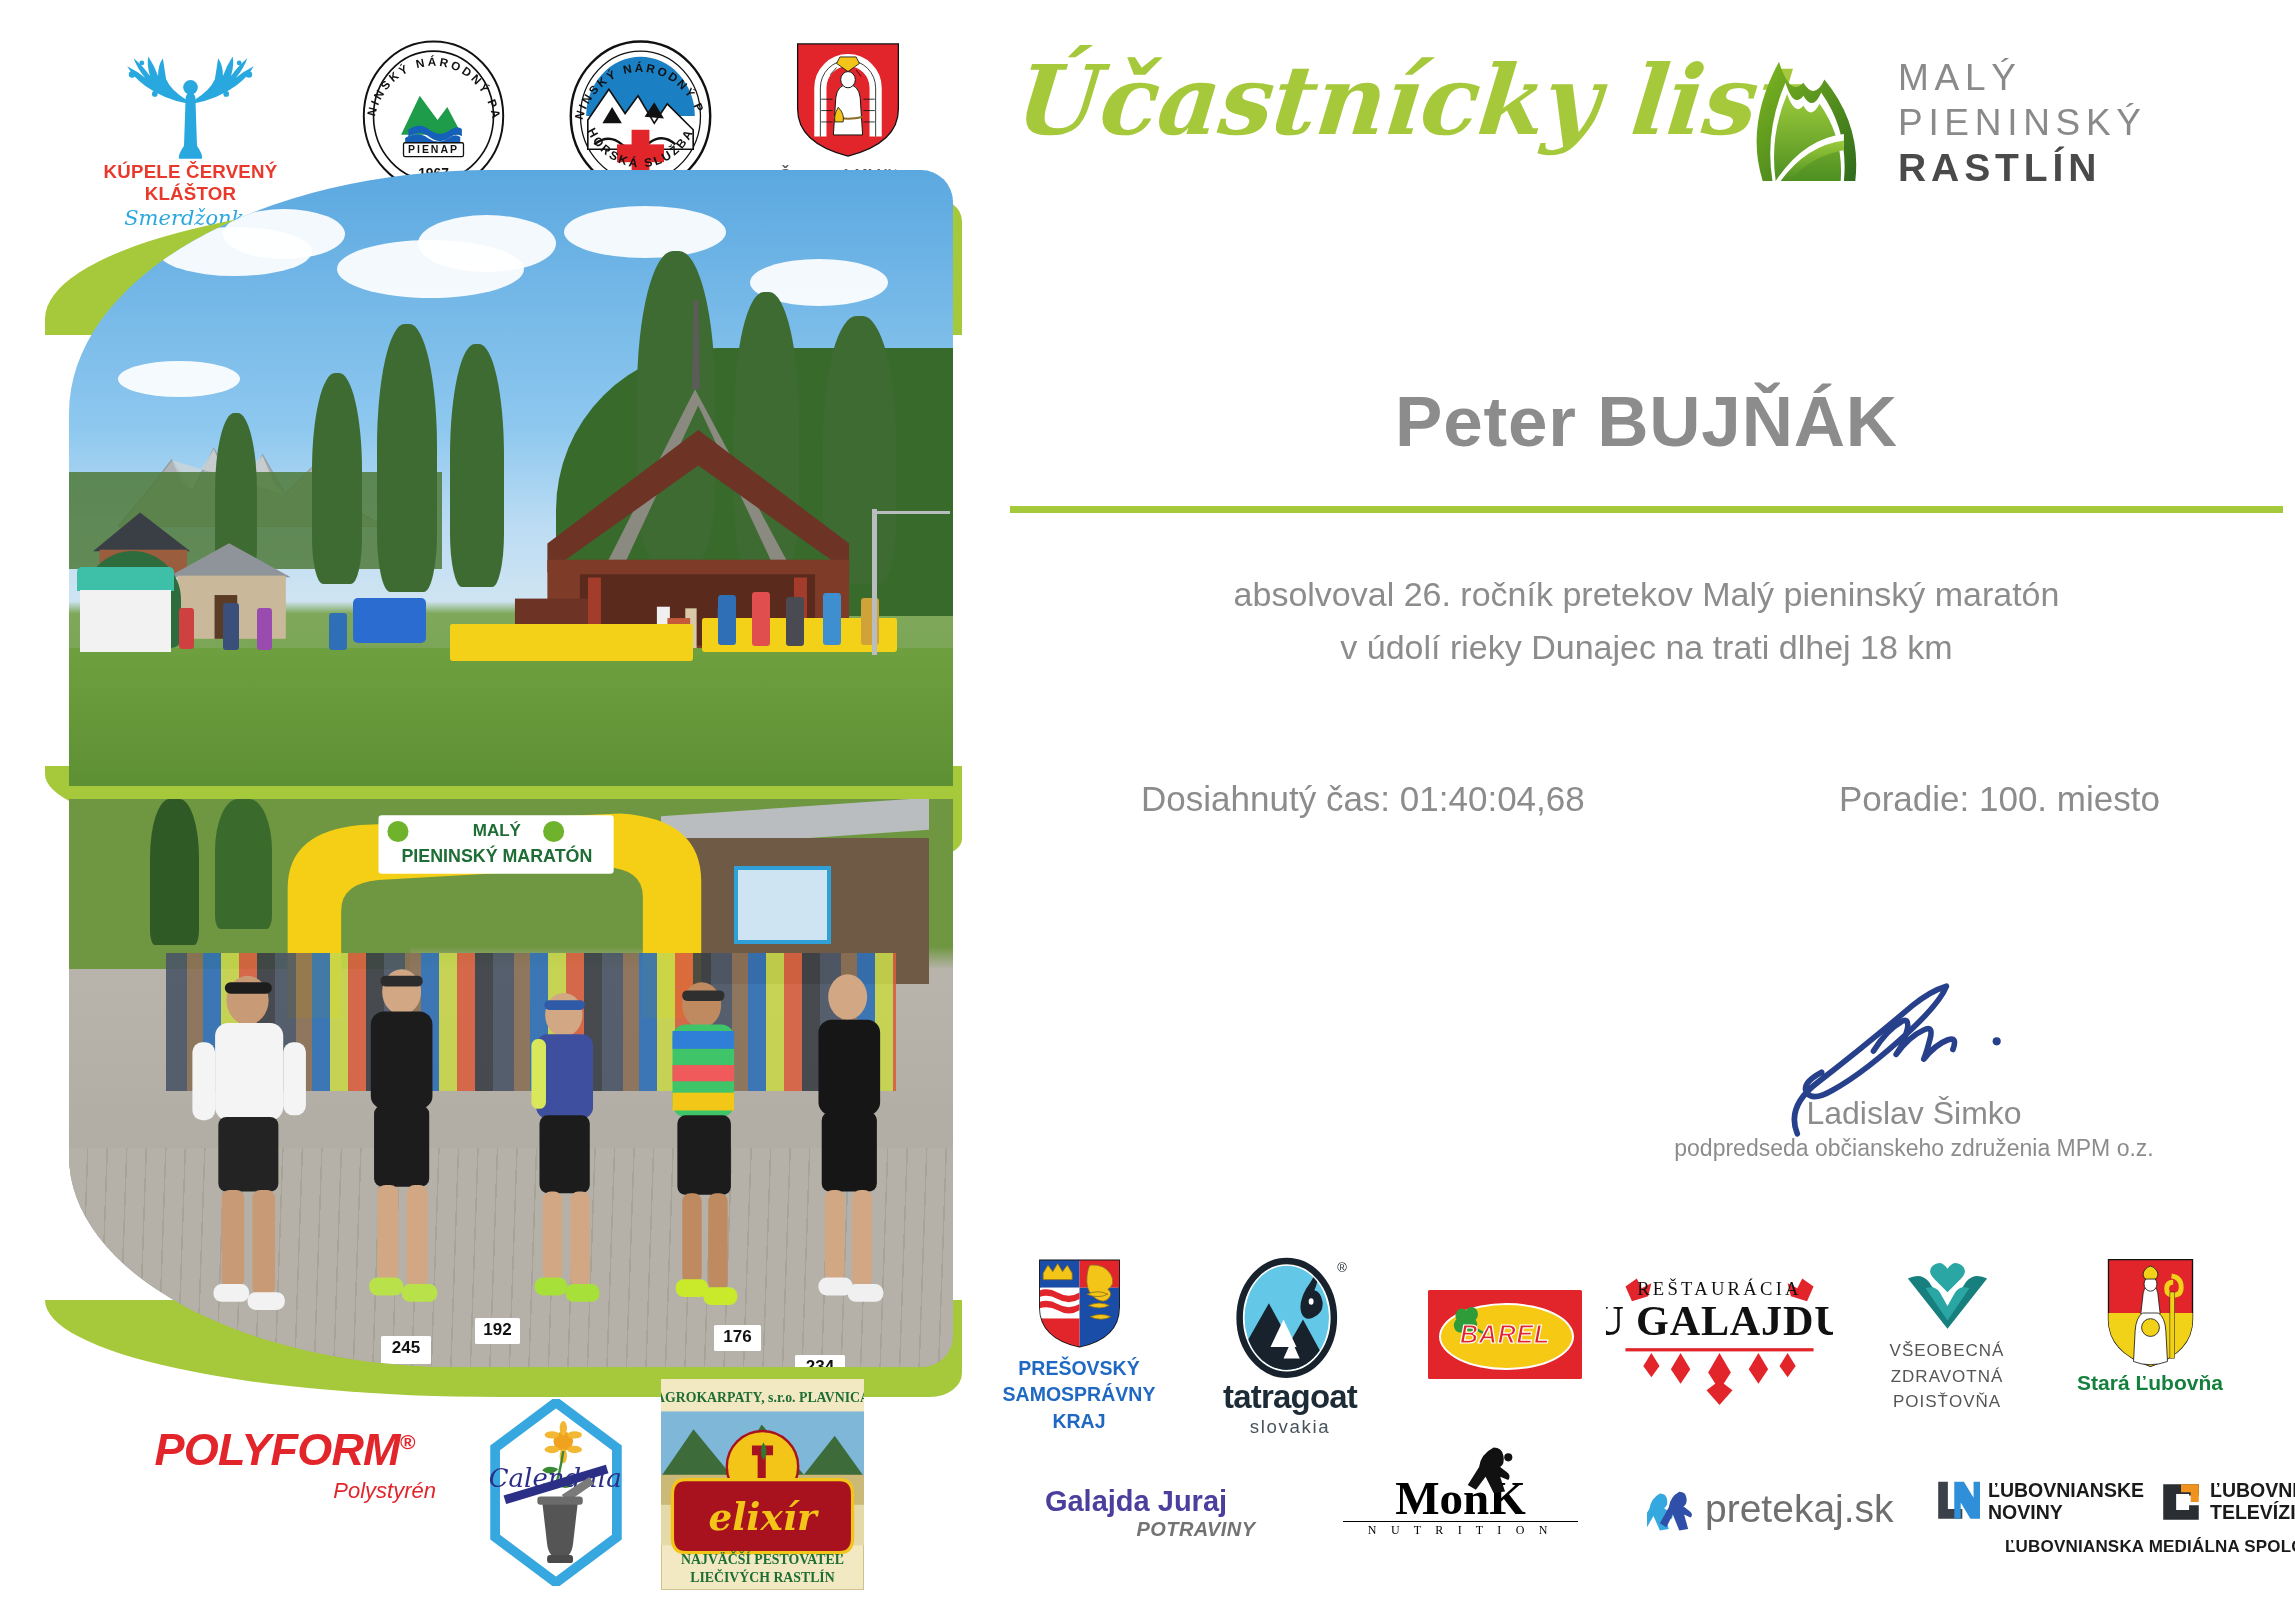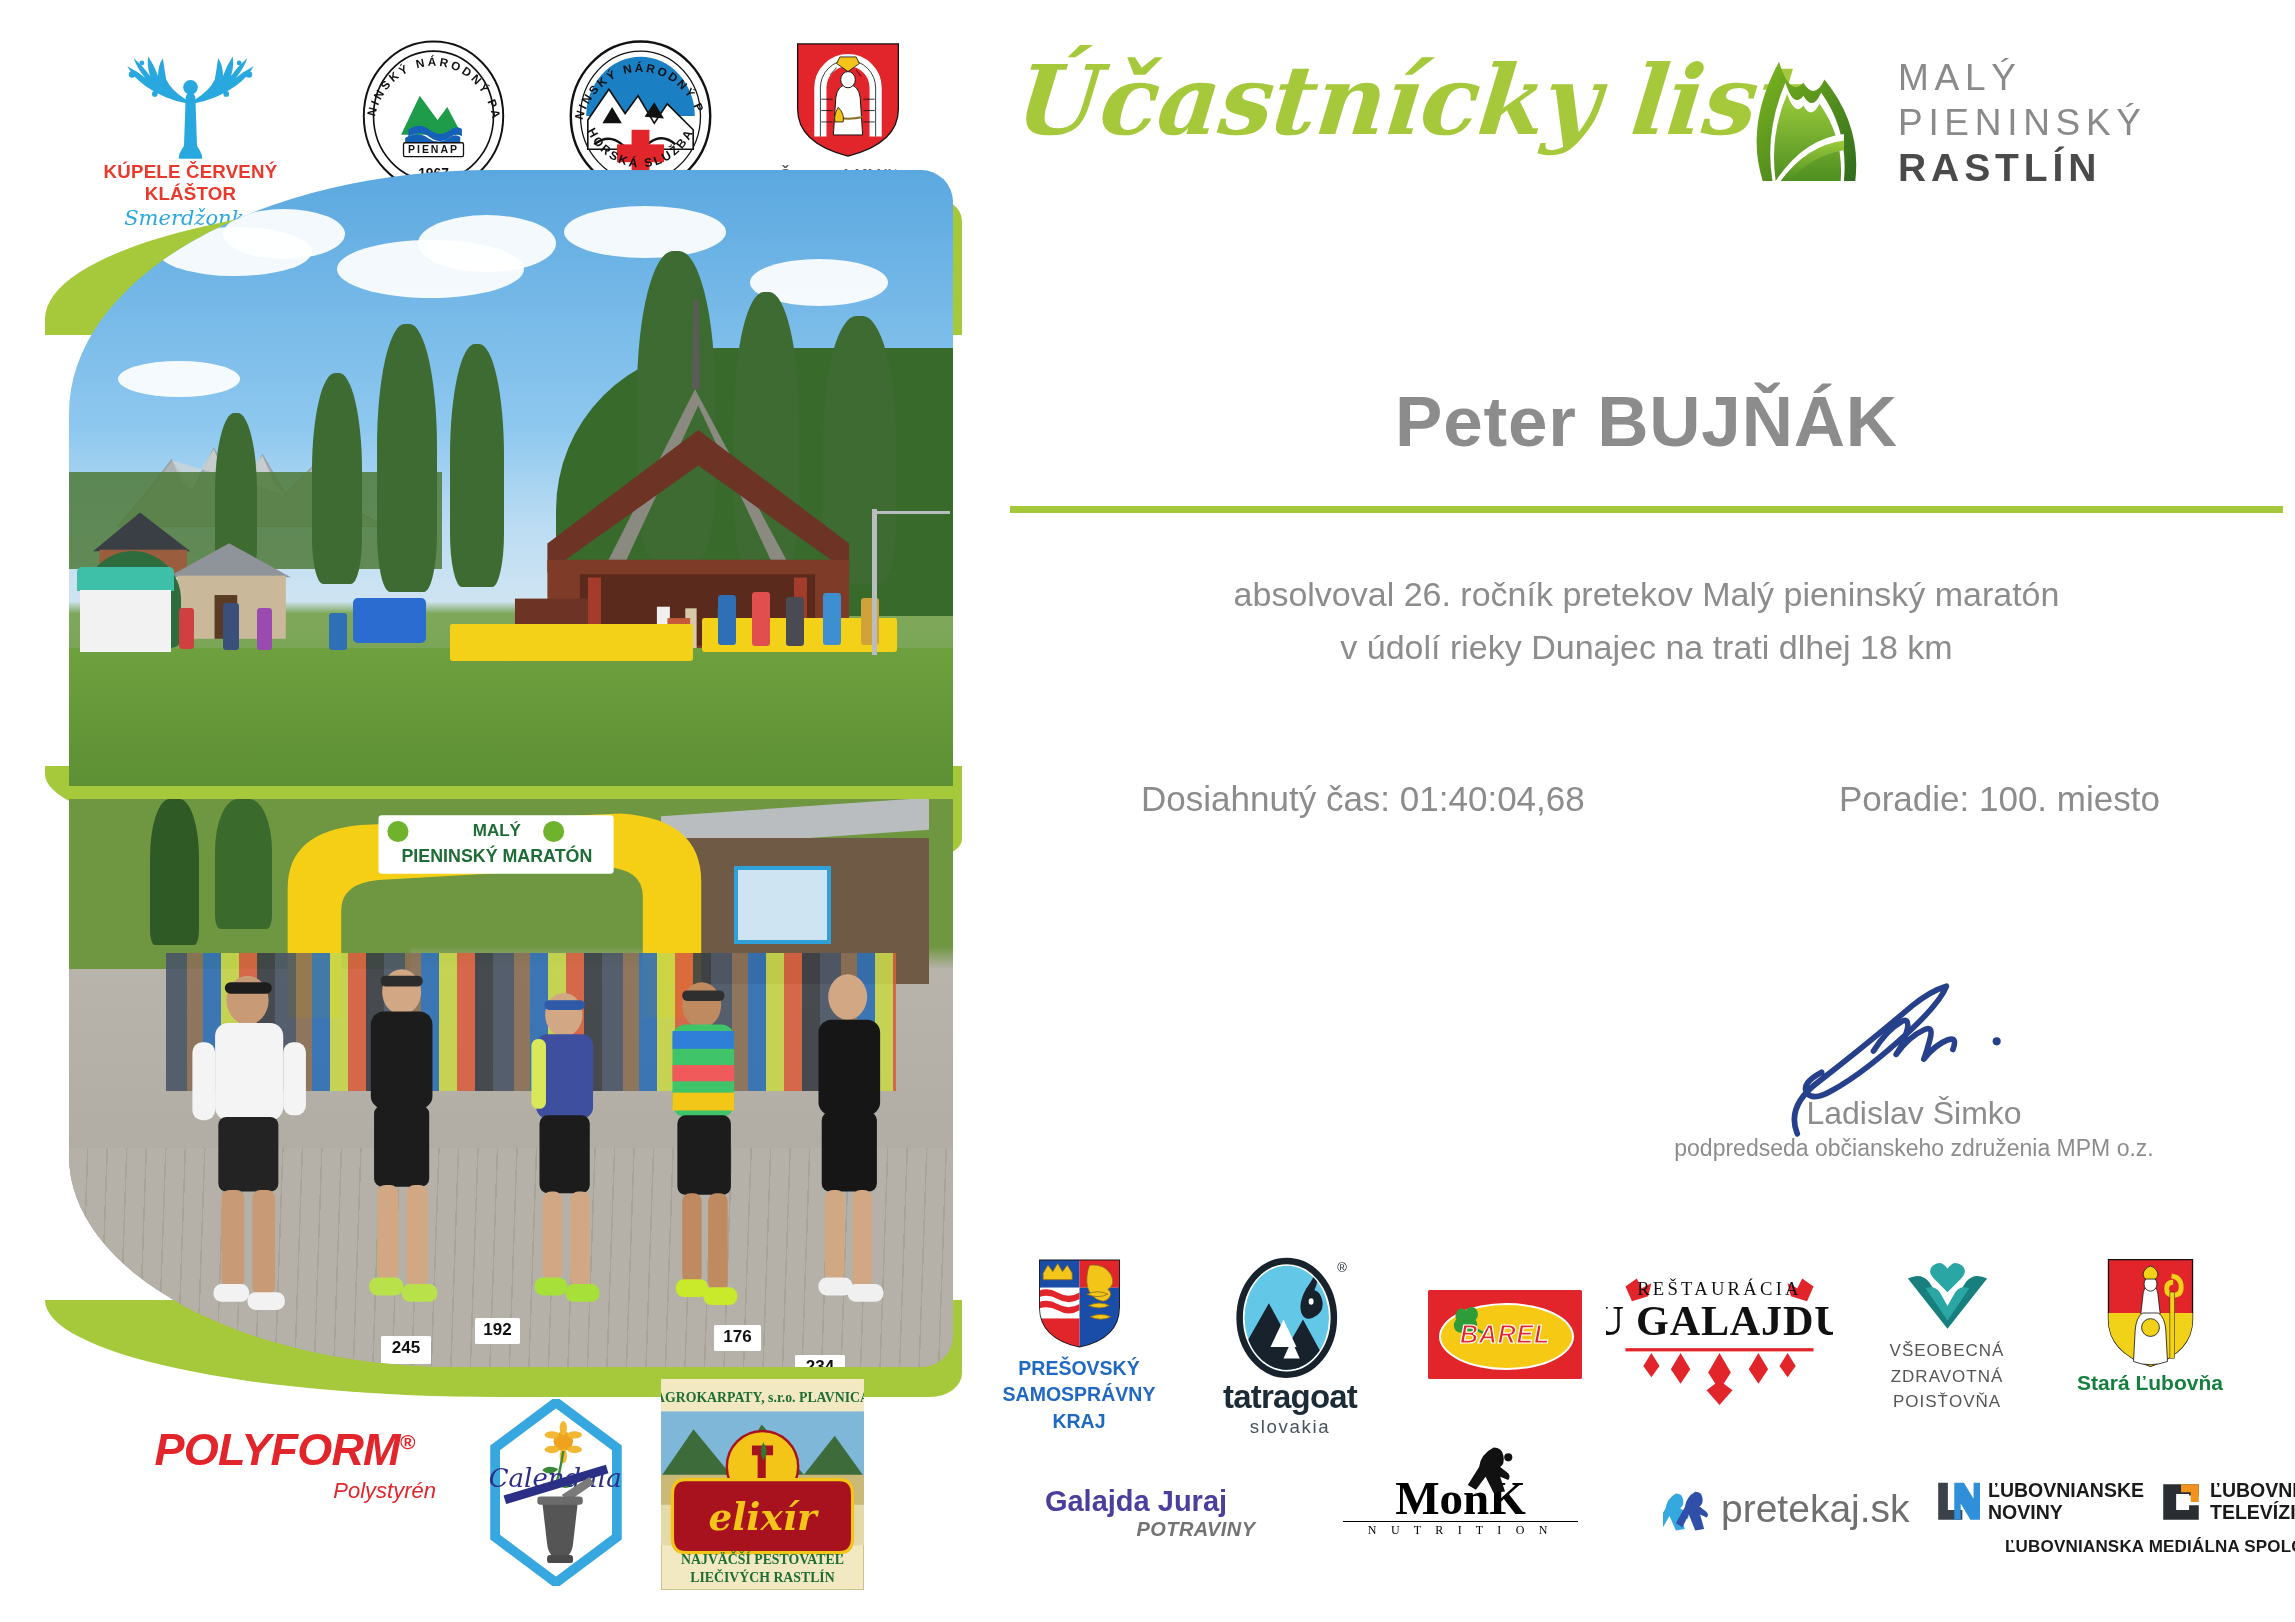--- a/index.html
+++ b/index.html
@@ -618,31 +618,31 @@
 
   <div class="sp" style="left:357px;top:0px;width:235px;">
     <svg width="57" height="47" viewBox="0 0 70 58" style="position:absolute;left:123px;top:-26px;">
       <path d="M34 2 q10 0 12 10 q2 10 -4 14 l8 6 q6 4 2 10 l-10 -4 l6 18 l-14 2 l-10 -20 l-12 16 l-10 -6 l14 -22 q2 -16 18 -24z" fill="#111"></path>
       <circle cx="52" cy="14" r="5" fill="#111"></circle>
     </svg>
     <div class="monk" style="margin-top:4px;">MonK</div>
     <div class="monk-sub">N U T R I T I O N</div>
   </div>
 
-  <div class="sp" style="left:677px;top:14.6px;width:260px;text-align:left;">
+  <div class="sp" style="left:661px;top:14.6px;width:260px;text-align:left;">
     <svg width="50" height="52" viewBox="0 0 62 64" style="position:absolute;left:0;top:3.2px;">
       <path d="M16 4 q8 0 9 8 q1 8 -4 10 l8 6 q5 4 1 8 l-8 -4 l5 16 l-11 2 l-8 -18 l-8 14 l-8 -5 l11 -18 q2 -13 13 -19z" fill="#35a8e0"></path>
       <path d="M40 2 q8 0 9 8 q1 8 -4 10 l8 6 q5 4 1 8 l-8 -4 l5 18 l-11 2 l-8 -20 l-8 16 l-8 -5 l11 -20 q2 -13 13 -19z" fill="#2f4fa8"></path>
     </svg>
     <div class="pretekaj" style="margin-left:58px;">pretekaj.sk</div>
   </div>
 
   <div class="sp" style="left:949px;top:8px;width:519px;text-align:left;">
     <div style="display:flex;align-items:flex-start;gap:16px;">
-      <div style="display:flex;align-items:center;gap:8px;">
+      <div style="display:flex;gap:8px;">
         <svg width="45" height="42" viewBox="0 0 56 52">
           <path d="M4 2 h12 v34 h18 v12 H4z" fill="#3a4149"></path>
           <path d="M24 2 h12 l12 20 V2 h8 v46 h-12 L32 28 v20 h-8z" fill="#2f8fd8"></path>
         </svg>
         <div class="ln-t">
           <div>ĽUBOVNIANSKE</div>
           <div>NOVINY</div>
         </div>
       </div>
       <div style="display:flex;align-items:center;gap:8px;">

